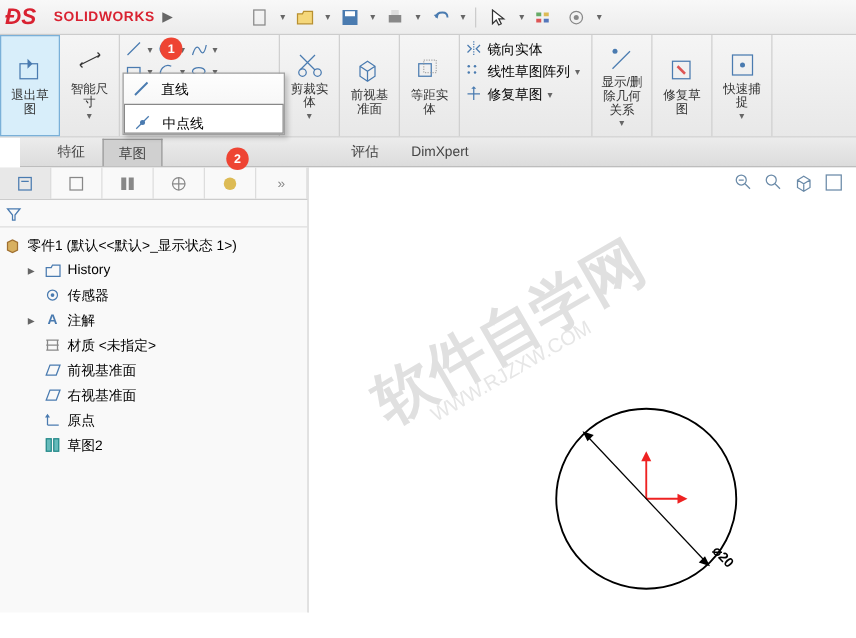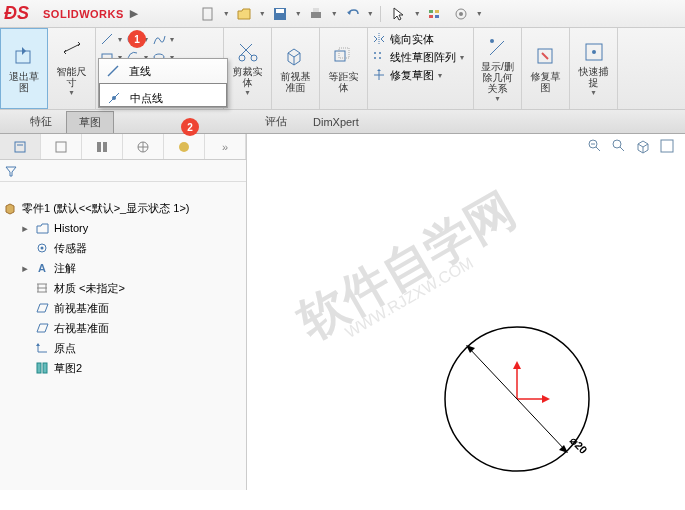--- a/index.html
+++ b/index.html
@@ -22,33 +22,33 @@
 .arrow-dn { font-size: 8px; color: #666; }
 .rib-group { display: flex; flex-direction: column; padding: 2px 4px; border-right: 1px solid #d0d0d0; }
 .rib-row { display: flex; align-items: center; gap: 4px; height: 18px; font-size: 10px; }
 .rib-row-ico { width: 14px; height: 14px; display: flex; align-items: center; justify-content: center; color: #4a7bb0; }
 
 .dropdown { position: absolute; top: 58px; left: 98px; width: 130px; background: linear-gradient(#fefefe, #f0f0f0); border: 1px solid #a0a0a0; box-shadow: 2px 2px 4px rgba(0,0,0,0.2); z-index: 100; }
 .dd-item { display: flex; align-items: center; height: 24px; padding: 0 6px; gap: 8px; cursor: pointer; }
 .dd-item.hl { background: #fff; border: 1px solid #888; align-items: flex-end; }
 .dd-ico { width: 16px; height: 16px; display: flex; align-items: center; justify-content: center; color: #4a7bb0; }
 
-.tabs { height: 24px; background: linear-gradient(#ececec, #dcdcdc); display: flex; align-items: center; border-bottom: 1px solid #aaa; padding-left: 18px; gap: 2px; }
+.tabs { height: 24px; background: linear-gradient(#ececec, #dcdcdc); display: flex; align-items: center; border-bottom: 1px solid #aaa; padding-left: 18px; gap: 2px; margin-left: 16px; }
 .tab { padding: 3px 12px; font-size: 11px; color: #444; cursor: pointer; }
 .tab.active { background: #d0d0d0; border: 1px solid #999; border-bottom: none; }
 
 .main { display: flex; height: 356px; }
 .sidebar { width: 247px; background: #f9f9f9; border-right: 1px solid #ccc; display: flex; flex-direction: column; }
 .sb-tabs { height: 26px; display: flex; border-bottom: 1px solid #ccc; }
 .sb-tab { flex: 1; display: flex; align-items: center; justify-content: center; border-right: 1px solid #ddd; cursor: pointer; }
 .sb-tab.active { background: #e8e8e8; }
 .filter-bar { height: 22px; border-bottom: 1px solid #ddd; display: flex; align-items: center; padding-left: 4px; }
 .tree { padding: 4px 2px; }
 .tree-item { display: flex; align-items: center; height: 20px; gap: 4px; cursor: pointer; }
-.tree-item.root { font-weight: normal; margin-top: 12px; }
+.tree-item.root { font-weight: normal; }
 .tree-item.child { padding-left: 18px; }
 .tree-exp { width: 10px; color: #666; text-align: center; }
 .tree-ico { width: 16px; height: 14px; display: flex; align-items: center; justify-content: center; }
 
 .canvas { flex: 1; background: #fff; position: relative; overflow: hidden; }
 .corner-icons { position: absolute; top: 4px; right: 8px; display: flex; gap: 6px; }
 .corner-ico { width: 18px; height: 18px; color: #6a8aa8; cursor: pointer; }
 .watermark { position: absolute; top: 100px; left: 40px; font-size: 48px; color: #e0e0e0; font-weight: bold; transform: rotate(-30deg); pointer-events: none; white-space: nowrap; }
 .watermark-sub { position: absolute; top: 155px; left: 90px; font-size: 16px; color: #e6e6e6; transform: rotate(-30deg); pointer-events: none; }
 .circle-draw { position: absolute; top: 165px; left: 150px; }

